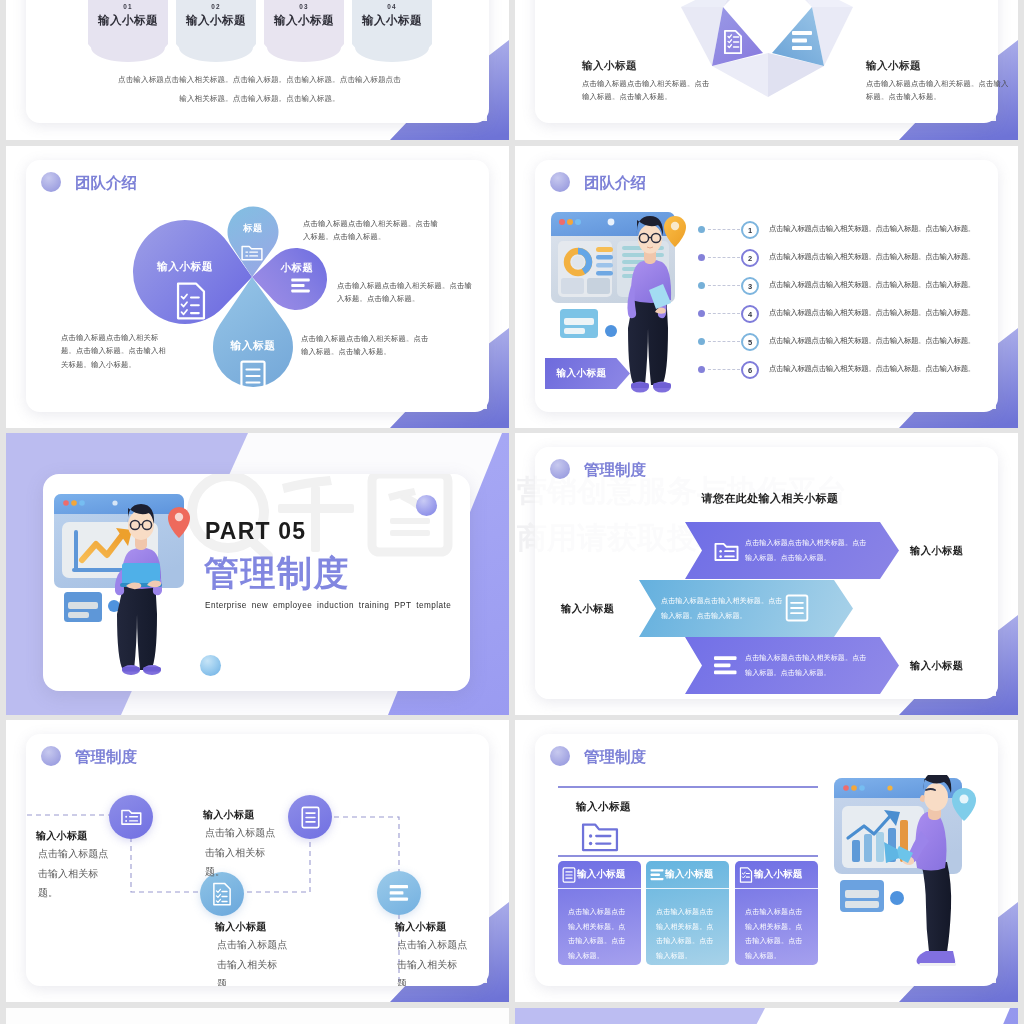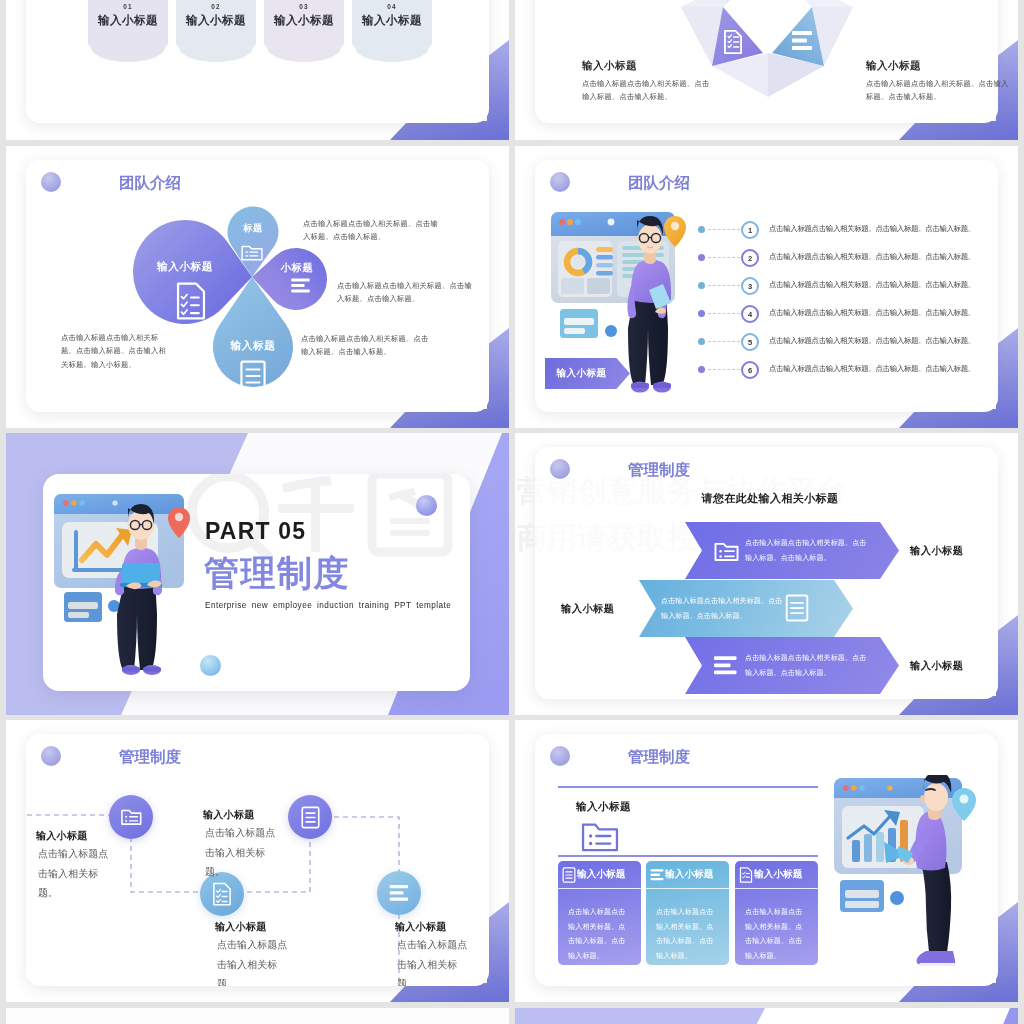--- a/index.html
+++ b/index.html
@@ -3,21 +3,21 @@
 <meta charset="utf-8">
 <style>
 *{box-sizing:border-box;margin:0;padding:0;}
 html,body{width:1024px;height:1024px;overflow:hidden;}
 body{background:#e4e4e4;font-family:"Liberation Sans",sans-serif;}
 .page{position:relative;width:1024px;height:1024px;background:#e4e4e4;}
 .slide{position:absolute;width:503px;height:282px;background:#fff;overflow:hidden;}
 .card{position:absolute;background:#fff;border-radius:14px;box-shadow:0 3px 14px rgba(120,120,150,.16);}
 .hdr-dot{position:absolute;width:20px;height:20px;border-radius:50%;
   background:radial-gradient(circle at 38% 30%,#c7c9ef 0%,#aeb0e6 45%,#8f92dc 100%);}
-.hdr-txt{position:absolute;font-size:15.5px;font-weight:700;color:#7d81d7;letter-spacing:0px;line-height:1;margin-left:44px;}
+.hdr-txt{position:absolute;font-size:15.5px;font-weight:700;color:#7d81d7;letter-spacing:0px;line-height:1;}
 .body-txt{position:absolute;font-size:7.3px;color:#4a4a4a;line-height:1.85;letter-spacing:.2px;}
 .sub-ttl{position:absolute;font-size:10.5px;font-weight:700;color:#2b2b2b;letter-spacing:.5px;}
 .pcorner{position:absolute;}
 
 
 .s1{left:6px;top:-142px;height:282px;}
 .s2{left:515px;top:-142px;height:282px;}
 
 
 .pcorner{position:absolute;right:0;bottom:0;width:125px;height:100px;
@@ -216,20 +216,21 @@
         </div>
         <div class="bn bn3">
           <div class="bnum">03</div>
           <div class="blab">输入小标题</div>
         </div>
         <div class="bn bn4">
           <div class="bnum">04</div>
           <div class="blab">输入小标题</div>
         </div>
       </div>
+      <div class="s1para">点击输入标题点击输入相关标题。点击输入标题。点击输入标题。点击输入标题点击输入相关标题。点击输入标题。点击输入标题。</div>
     </div>
   </div>
 
   <div class="slide s2">
     <div class="pcorner s2pc"></div>
     <div class="card s2card">
       <svg class="s2art" viewBox="660 -62 214 172">
         <defs>
           <linearGradient id="gPu" x1="0" y1="0" x2="0.7" y2="1">
               <stop offset="0" stop-color="#9a9ae6"></stop>

